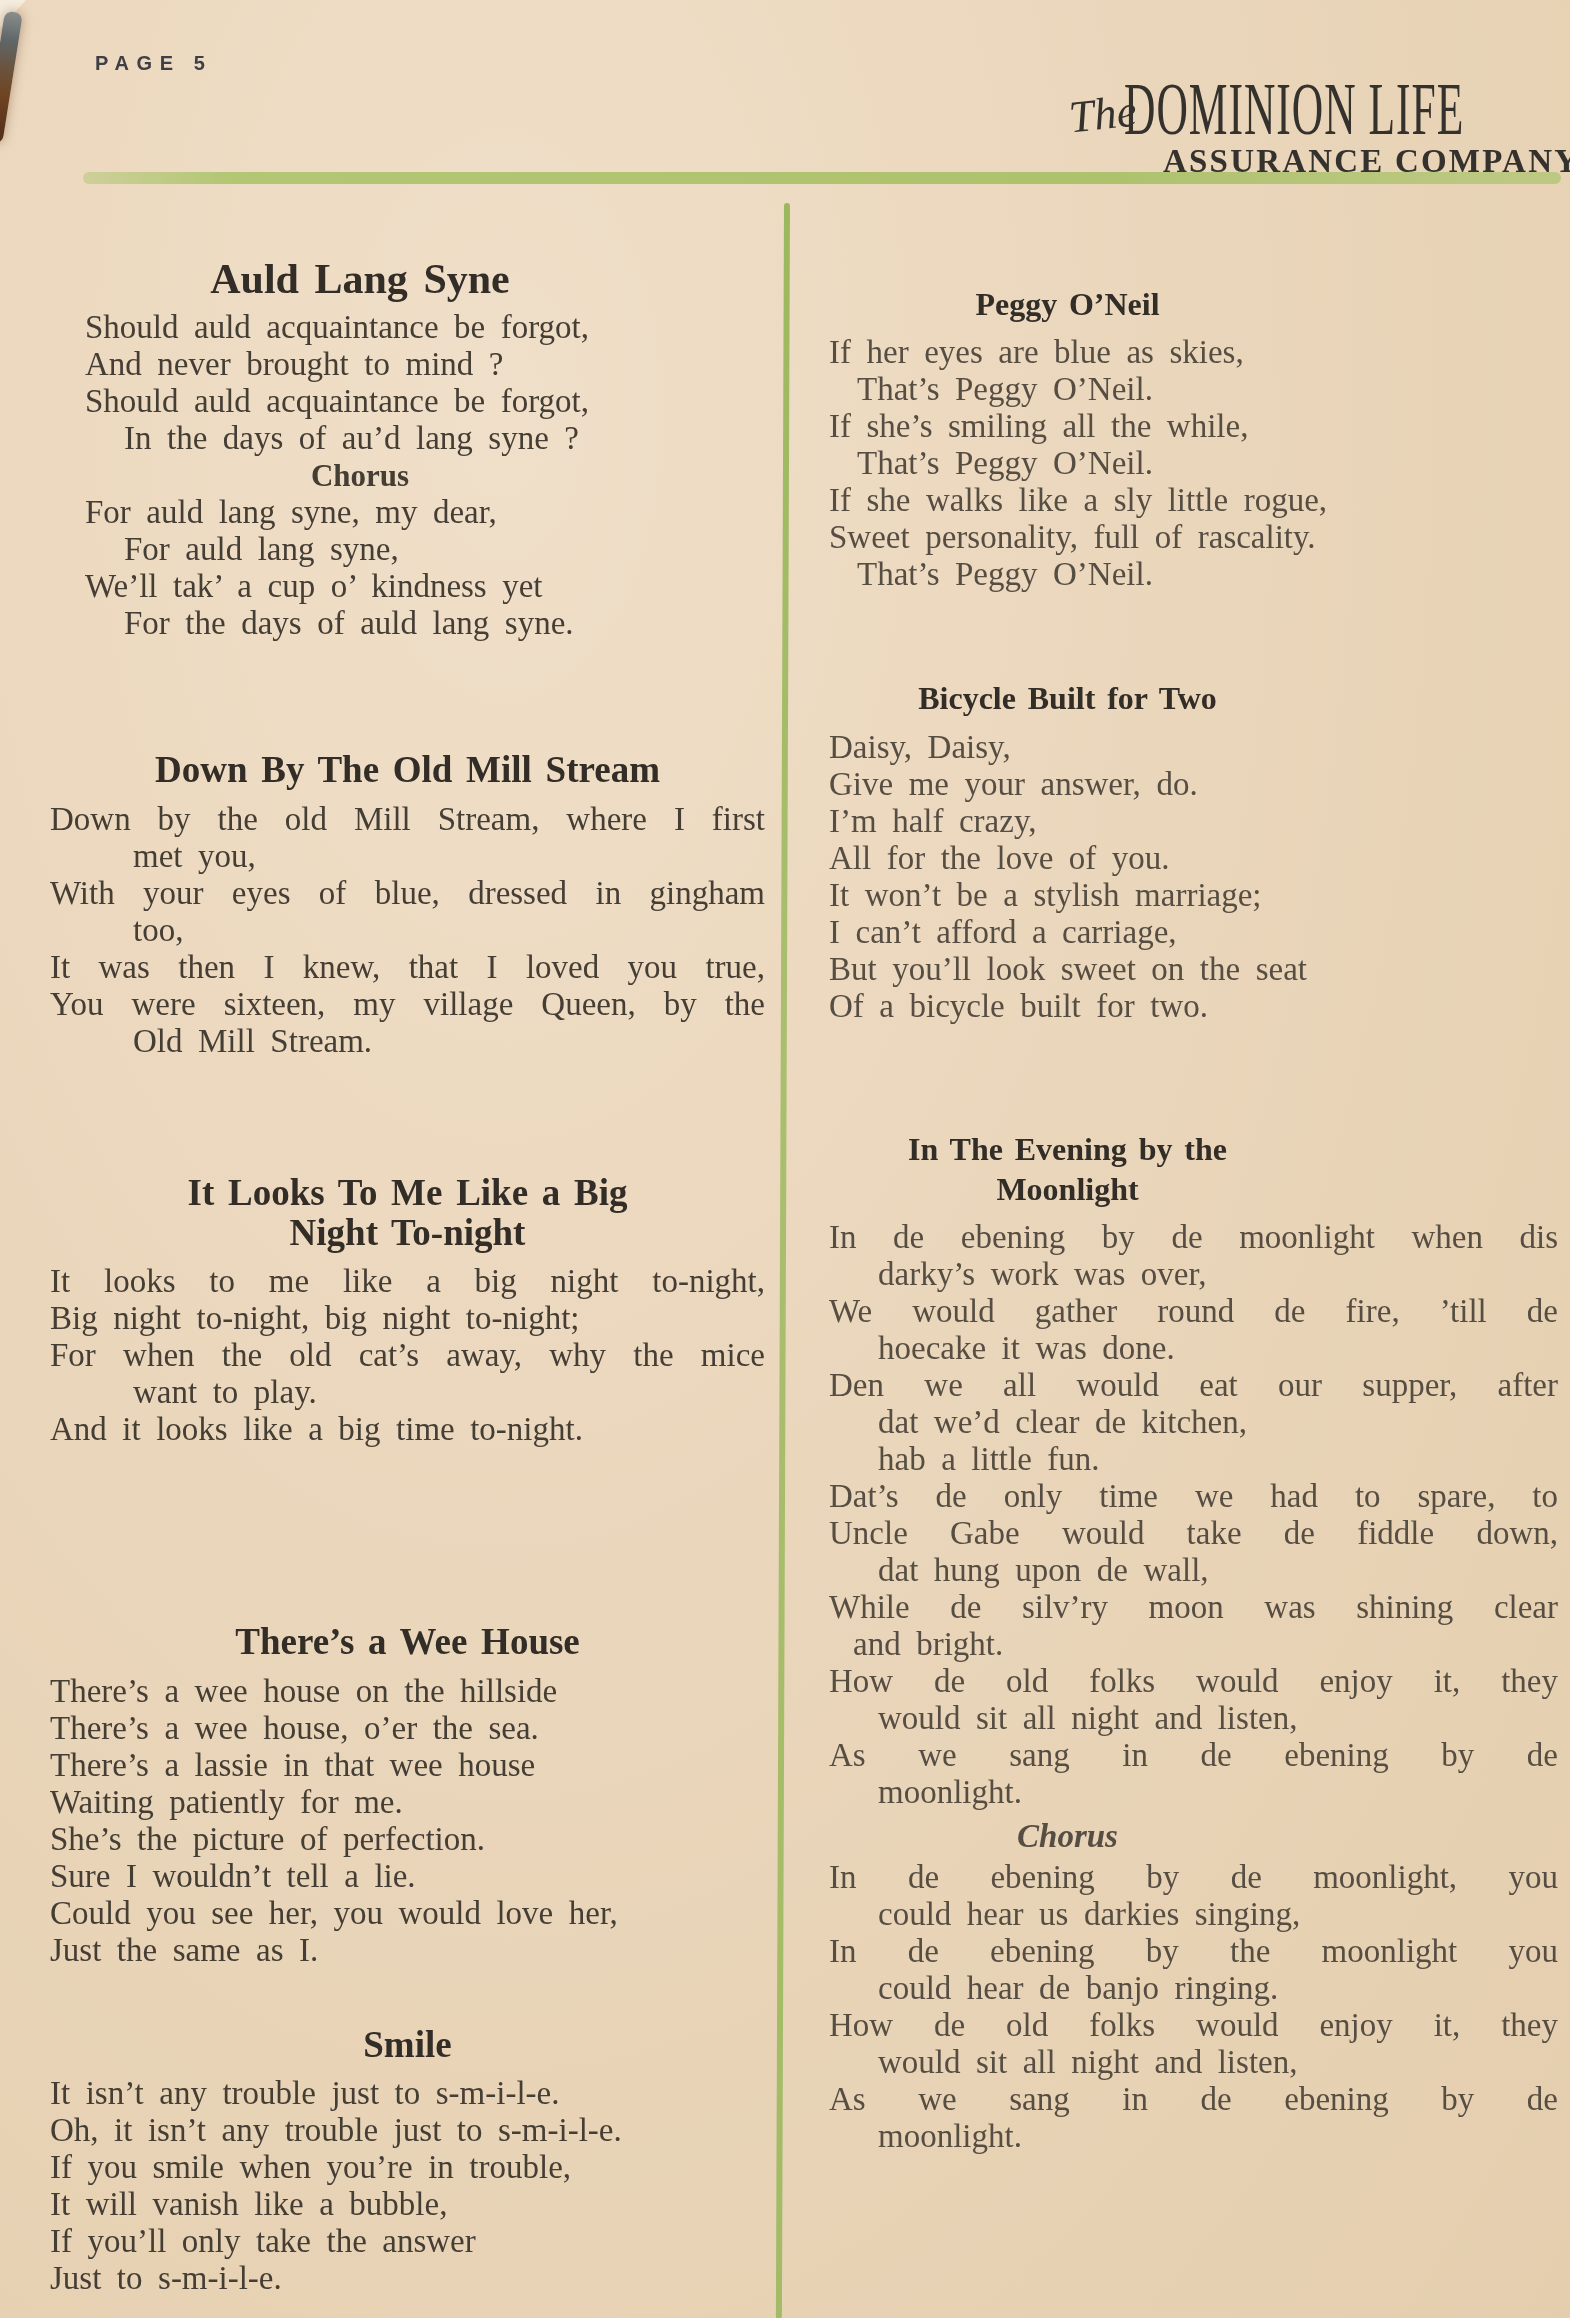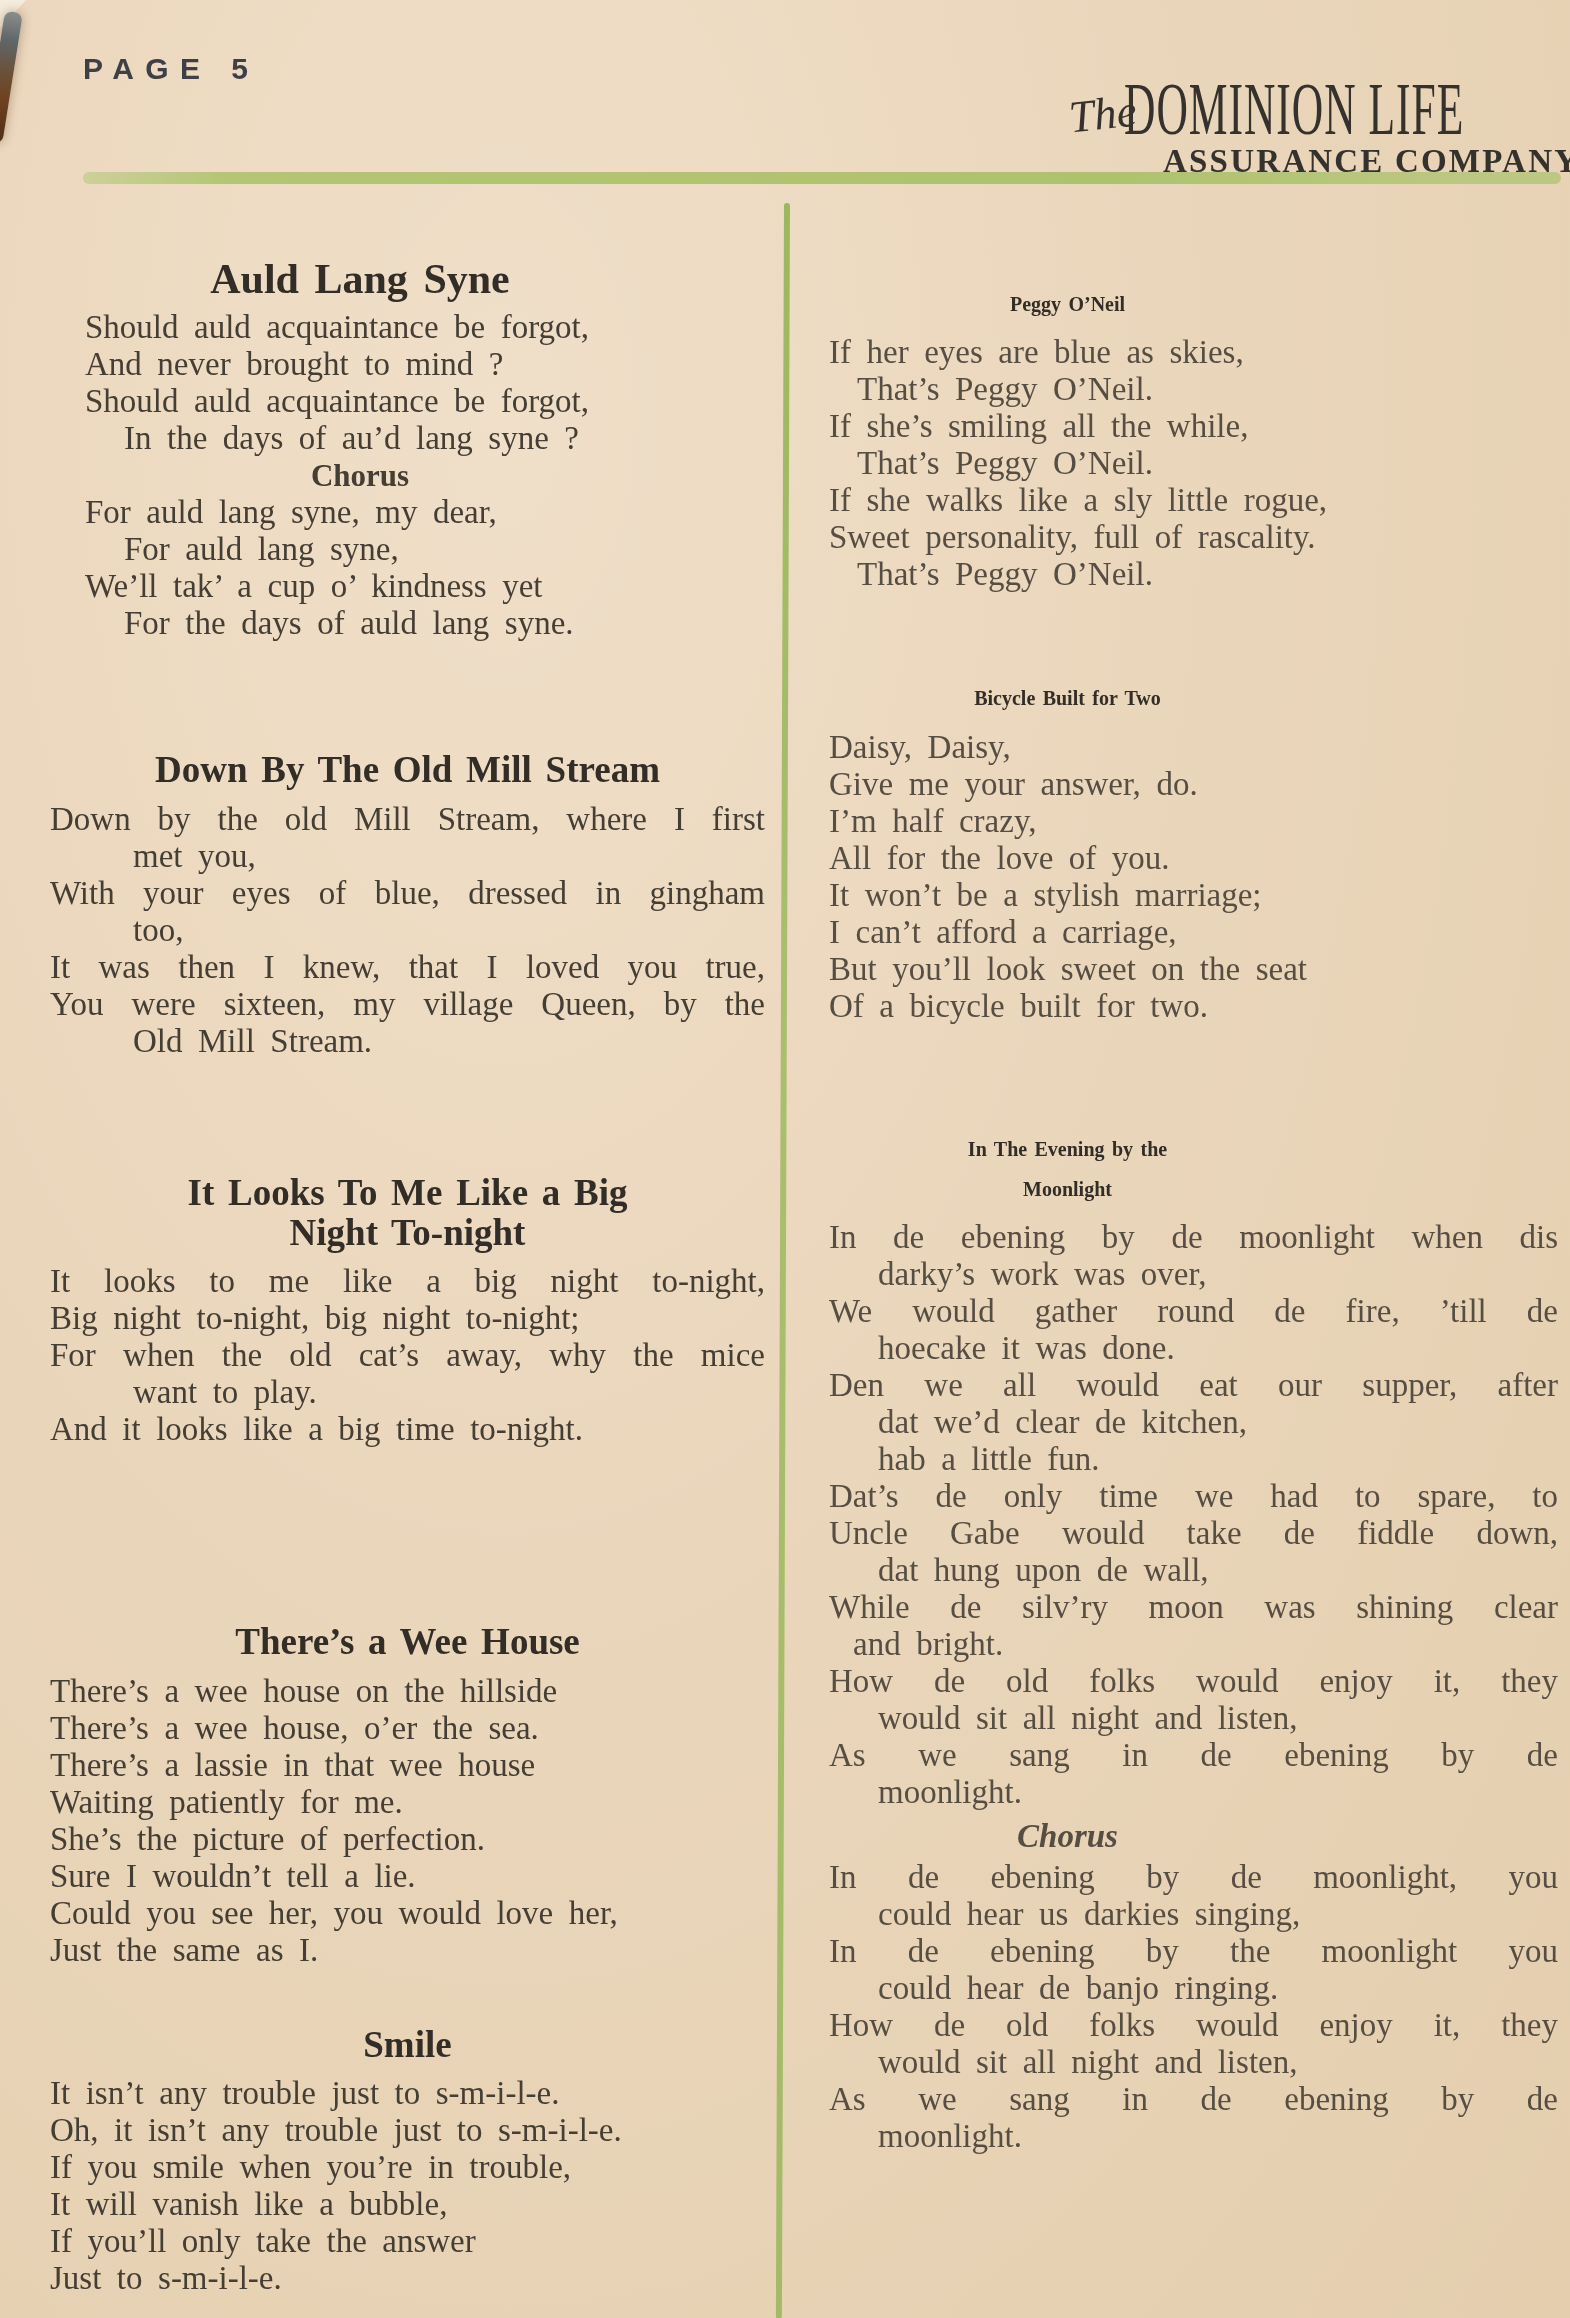--- a/index.html
+++ b/index.html
@@ -8,23 +8,23 @@
     position:relative;
     width:1571px;height:2319px;
     margin:0 auto;
     overflow:hidden;
     background:radial-gradient(ellipse at 32% 18%, #f0dfc9 0%, #ead6bb 45%, #e4ceae 100%);
     font-family:"Liberation Serif", serif;
     color:#453e35;
   }
   
   .page-label{
-    position:absolute;left:83px;top:52px;
+    position:absolute;left:95px;top:52px;
     font-family:"Liberation Sans", sans-serif;
-    font-weight:bold;font-size:30px;letter-spacing:0.38em;
+    font-weight:bold;font-size:20px;letter-spacing:0.38em;
     color:#3f4046;
   }
   .logo{position:absolute;left:1074px;top:80px;width:417px;color:#35322e;}
   .logo-row1{position:relative;height:61px;white-space:nowrap;}
   .logo-the{
     position:absolute;left:-5.2px;top:12px;
     font-style:italic;font-size:45px;line-height:45px;
     transform:rotate(-6deg);
   }
   .logo-main{
@@ -72,21 +72,21 @@
   .col-left .song:nth-child(4){margin-top:174px;}
   .col-left .song:nth-child(5){margin-top:56px;}
   .col-right .song:nth-child(1){margin-top:75px;}
   .col-right .song:nth-child(2){margin-top:85px;}
   .col-right .song:nth-child(3){margin-top:104px;}
   .stitle{
     margin:0 0 10.4px 0;font-weight:bold;text-align:center;
     color:#322d27;line-height:40px;word-spacing:0.12em;
   }
   .col-left .stitle{font-size:37px;}
-  .col-right .stitle{font-size:20px;padding-right:252px;}
+  .col-right .stitle{font-size:32px;padding-right:252px;}
   .song.narrow{padding-left:35px;padding-right:130px;}
   .song.narrow .stitle{font-size:42px;}
   .line{font-size:33px;line-height:37px;word-spacing:0.22em;white-space:normal;}
   .l-j{text-align:justify;text-align-last:justify;-moz-text-align-last:justify;}
   .l-i{padding-left:49px;}
   .l-i2{padding-left:24px;}
   .col-left .song:not(.narrow) .l-i{padding-left:83px;}
   .song.narrow .l-i{padding-left:39px;}
   .song.small-ind .l-i{padding-left:28px;}
   .l-c{font-weight:bold;font-size:31px;text-align:center;padding-left:0 !important;}

